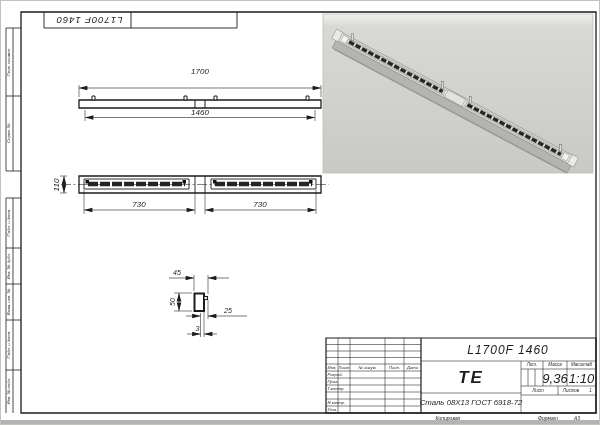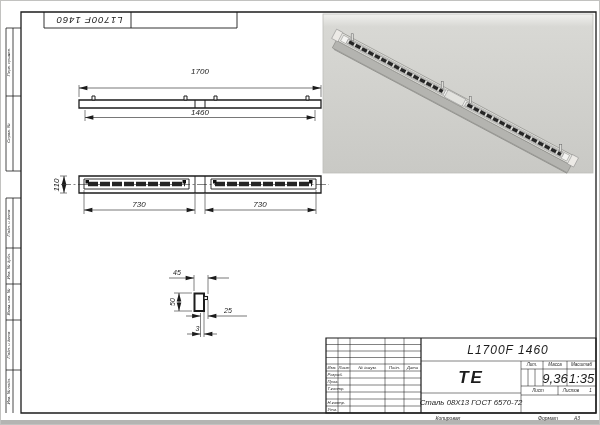--- a/index.html
+++ b/index.html
@@ -155,27 +155,27 @@
 <div class="t dim" style="left:138px;top:204px;">730</div>
 <div class="t dim" style="left:259px;top:204px;">730</div>
 <div class="t rot dim" style="left:56px;top:183.5px;">110</div>
 <div class="t dimsm" style="left:176px;top:270.5px;">45</div>
 <div class="t rot dimsm" style="left:170.5px;top:301px;">50</div>
 <div class="t dimsm" style="left:227px;top:309px;">25</div>
 <div class="t dimsm" style="left:196.5px;top:327px;">3</div>
 
 <div class="t tb-des" style="left:507px;top:348.5px;">L1700F 1460</div>
 <div class="t tb-name" style="left:470px;top:375.5px;font-weight:bold;">ТЕ</div>
-<div class="t tb-mat" style="left:470px;top:402px;">Сталь 08Х13 ГОСТ 6570-72</div>
+<div class="t tb-mat" style="left:470px;top:402px;">Сталь 08Х13 ГОСТ 6918-72</div>
 
 <div class="t lbl" style="left:531px;top:364px;">Лит.</div>
 <div class="t lbl" style="left:554px;top:364px;">Масса</div>
 <div class="t lbl" style="left:580.5px;top:364px;">Масштаб</div>
 <div class="t tb-val" style="left:554px;top:376.5px;">9,36</div>
-<div class="t tb-val" style="left:580.5px;top:376.5px;">1:35</div>
+<div class="t tb-val" style="left:580.5px;top:376.5px;">1:10</div>
 <div class="t lbl" style="left:537px;top:389.5px;">Лист</div>
 <div class="t lbl" style="left:570px;top:389.5px;">Листов</div>
 <div class="t lbl" style="left:589.5px;top:389.5px;">1</div>
 
 <div class="t lbl2" style="left:331px;top:366.5px;">Изм.</div>
 <div class="t lbl2" style="left:343px;top:366.5px;">Лист</div>
 <div class="t lbl2" style="left:366.5px;top:366.5px;">№ докум.</div>
 <div class="t lbl2" style="left:393.5px;top:366.5px;">Подп.</div>
 <div class="t lbl2" style="left:411.5px;top:366.5px;">Дата</div>
 

